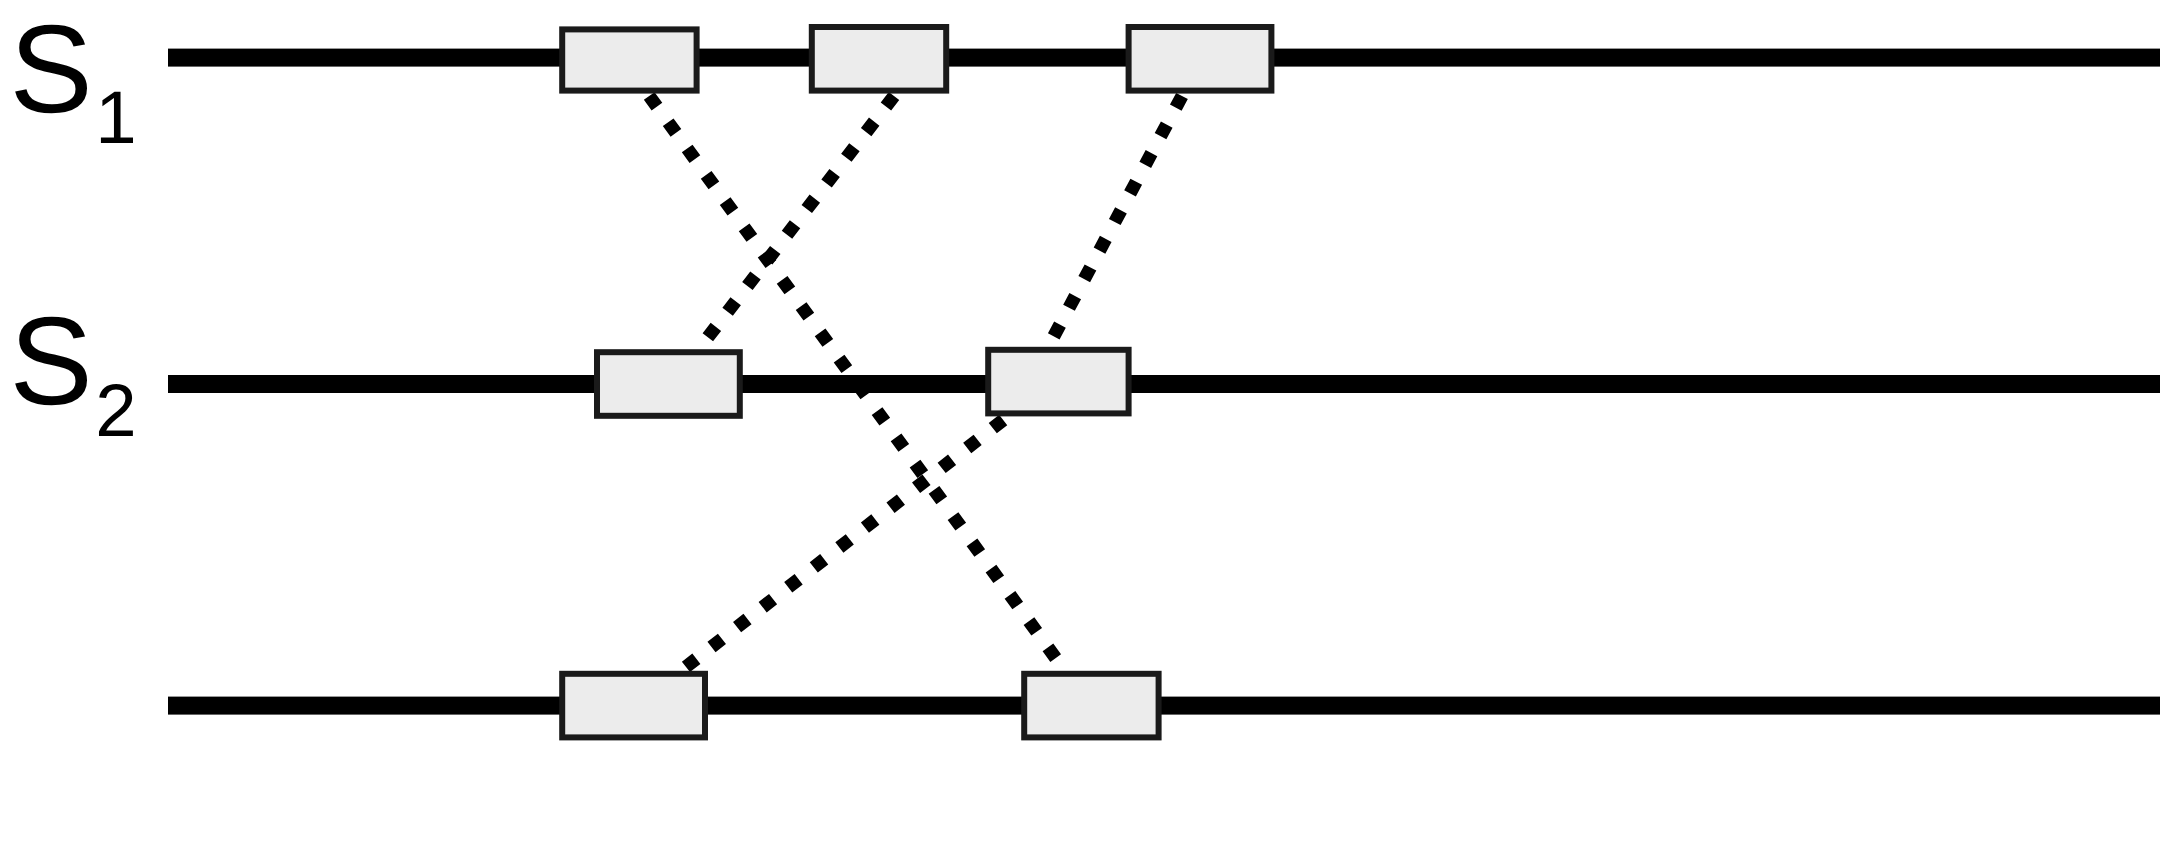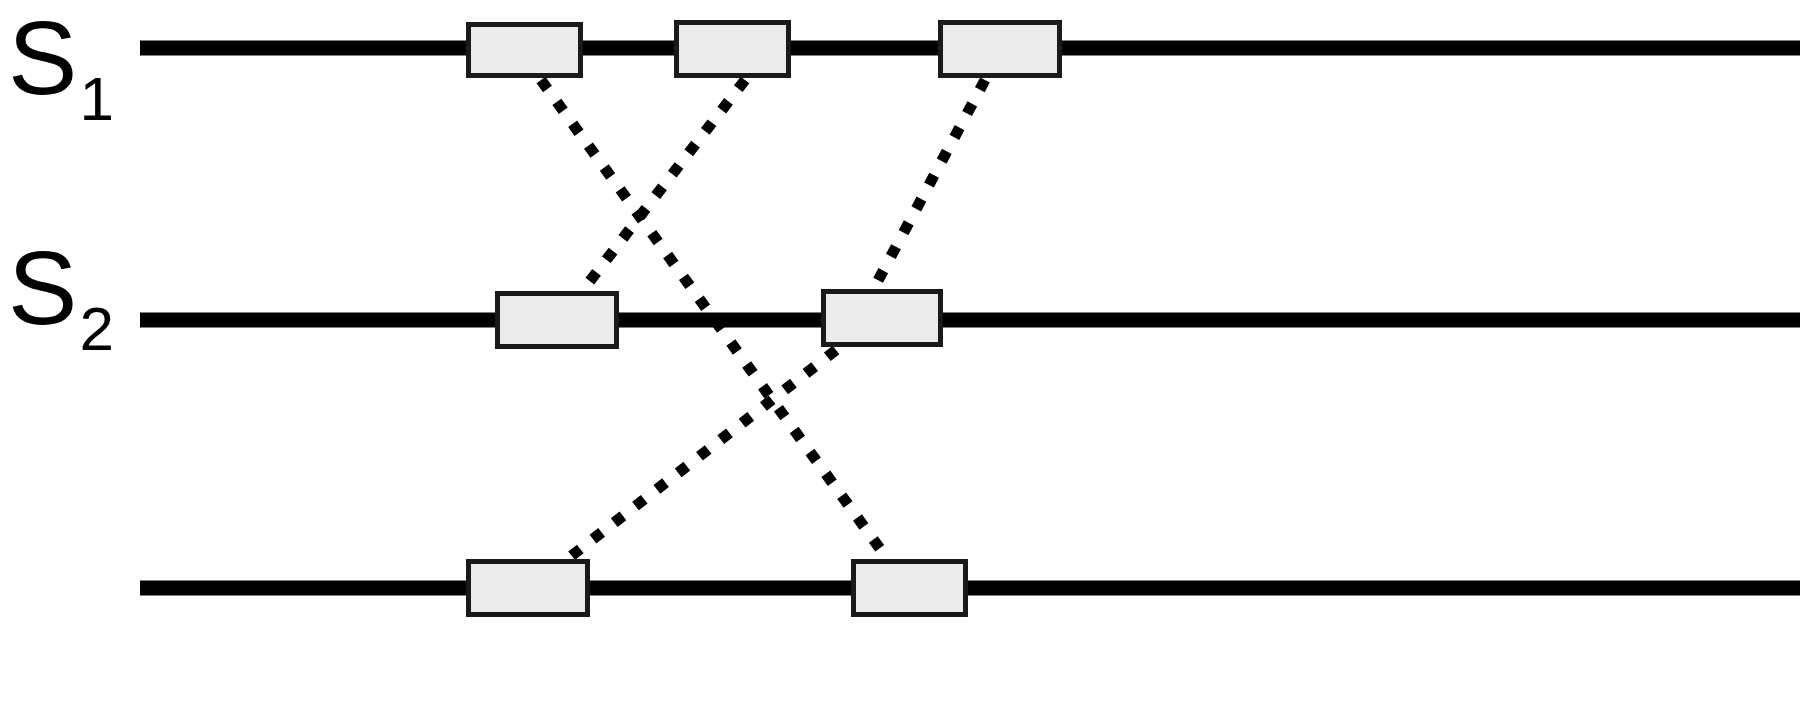--- a/index.html
+++ b/index.html
@@ -68,17 +68,17 @@
         <rect x="823.5" y="291.5" width="117" height="53" fill="#ECECEC" stroke="#1A1A1A" stroke-width="5"></rect>
         <rect x="468.5" y="561.5" width="119" height="53" fill="#ECECEC" stroke="#1A1A1A" stroke-width="5"></rect>
         <rect x="853.5" y="561.5" width="112" height="53" fill="#ECECEC" stroke="#1A1A1A" stroke-width="5"></rect>
       </g>
     </svg>
 
   <div class="seq-label" id="lbl-0" style="left: 8px; top: 6px;">
     <span class="base">S</span><span class="sub">1</span>
   </div>
 
-  <div class="seq-label" id="lbl-1" style="left: 8px; top: 236px;">
+  <div class="seq-label" id="lbl-1" style="left: 8px; top: 250px;">
     <span class="base">S</span><span class="sub">2</span>
   </div>
 
 </div>
 
 </body></html>

